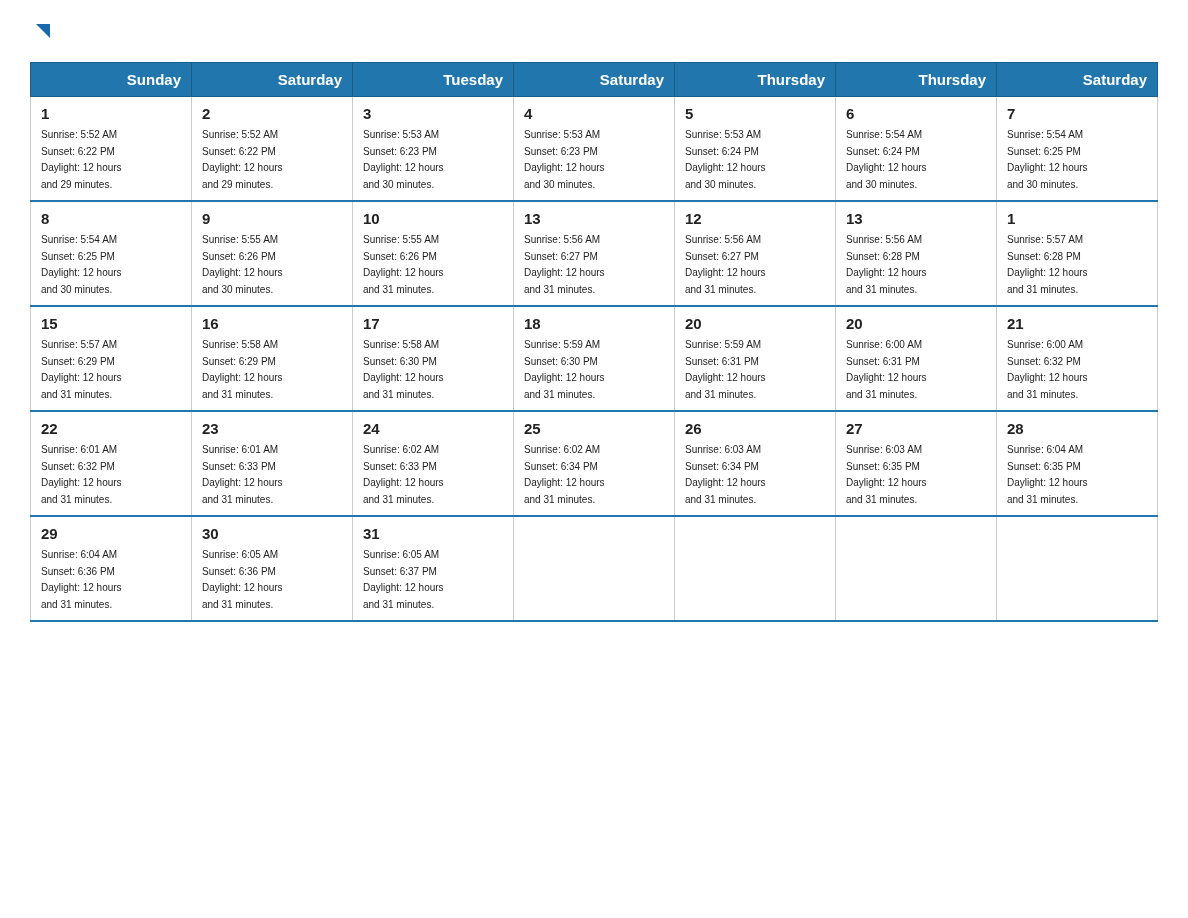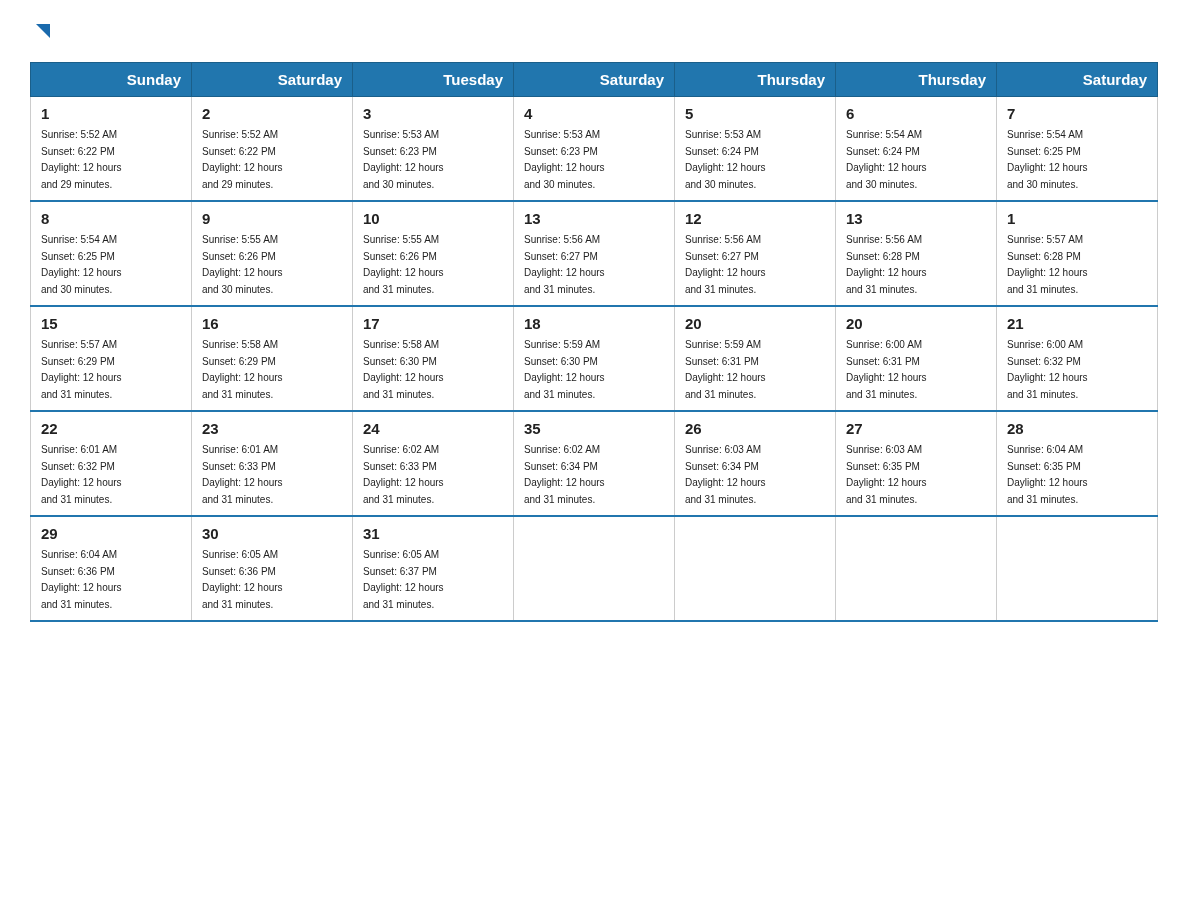--- a/index.html
+++ b/index.html
@@ -233,21 +233,21 @@
       </td>
         <td>
         <span class="day-num">23</span>
         <span class="day-info">Sunrise: 6:01 AM<br>Sunset: 6:33 PM<br>Daylight: 12 hours<br>and 31 minutes.</span>
       </td>
         <td>
         <span class="day-num">24</span>
         <span class="day-info">Sunrise: 6:02 AM<br>Sunset: 6:33 PM<br>Daylight: 12 hours<br>and 31 minutes.</span>
       </td>
         <td>
-        <span class="day-num">35</span>
+        <span class="day-num">25</span>
         <span class="day-info">Sunrise: 6:02 AM<br>Sunset: 6:34 PM<br>Daylight: 12 hours<br>and 31 minutes.</span>
       </td>
         <td>
         <span class="day-num">26</span>
         <span class="day-info">Sunrise: 6:03 AM<br>Sunset: 6:34 PM<br>Daylight: 12 hours<br>and 31 minutes.</span>
       </td>
         <td>
         <span class="day-num">27</span>
         <span class="day-info">Sunrise: 6:03 AM<br>Sunset: 6:35 PM<br>Daylight: 12 hours<br>and 31 minutes.</span>
       </td>

